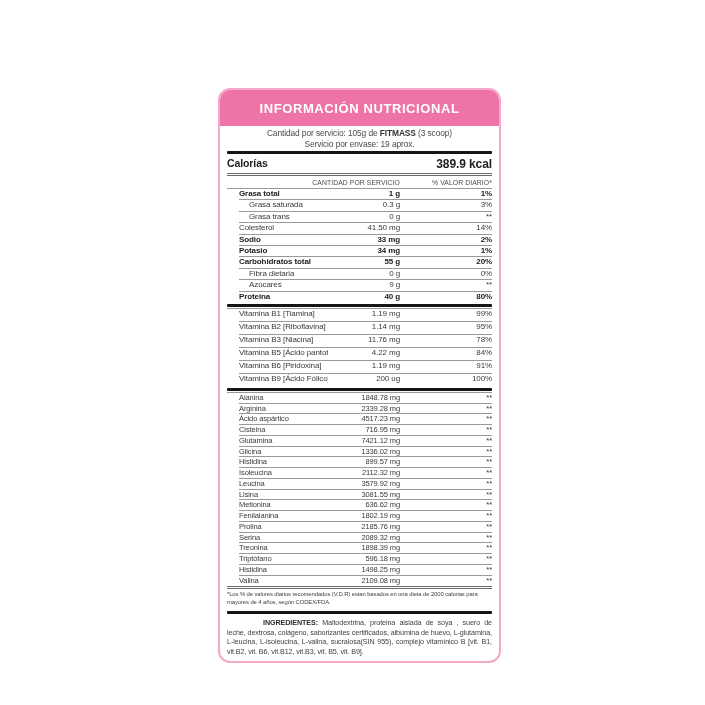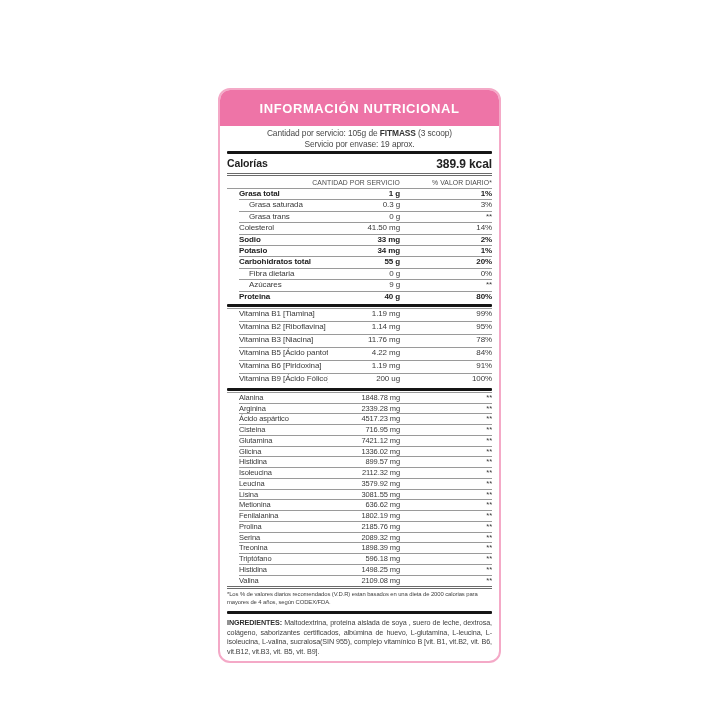--- a/index.html
+++ b/index.html
@@ -41,21 +41,21 @@
   .c-dv { width:92px; text-align:right; white-space:nowrap; }
 
   #nutrients-table .row { height:11.4px; font-size:8px; }
   #vitamins-table  .row { height:13px;   font-size:8px; }
   #aminos-table    .row { height:10.75px; font-size:7.5px; }
   .row.bold .c-name, .row.bold .c-amt, .row.bold .c-dv { font-weight:bold; color:#222; }
   .row.indent .c-name { padding-left:10px; }
 
   .footnote { font-size:5.9px; line-height:1.35; color:#3f3f3f; padding:2px 0 3px 0; }
   .ingredients { font-size:7.2px; line-height:1.32; color:#3f3f3f; text-align:justify; padding-top:3px; }
-  .ingredients b { color:#2e2e2e; }
+  .ingredients b { color:#2e2e2e;margin-left:36px; }
 </style>
 </head>
 <body>
 
 <div class="canvas">
   <div class="label-card">
 
     <div class="header-bar">
       <h1>INFORMACIÓN NUTRICIONAL</h1>
     </div>

